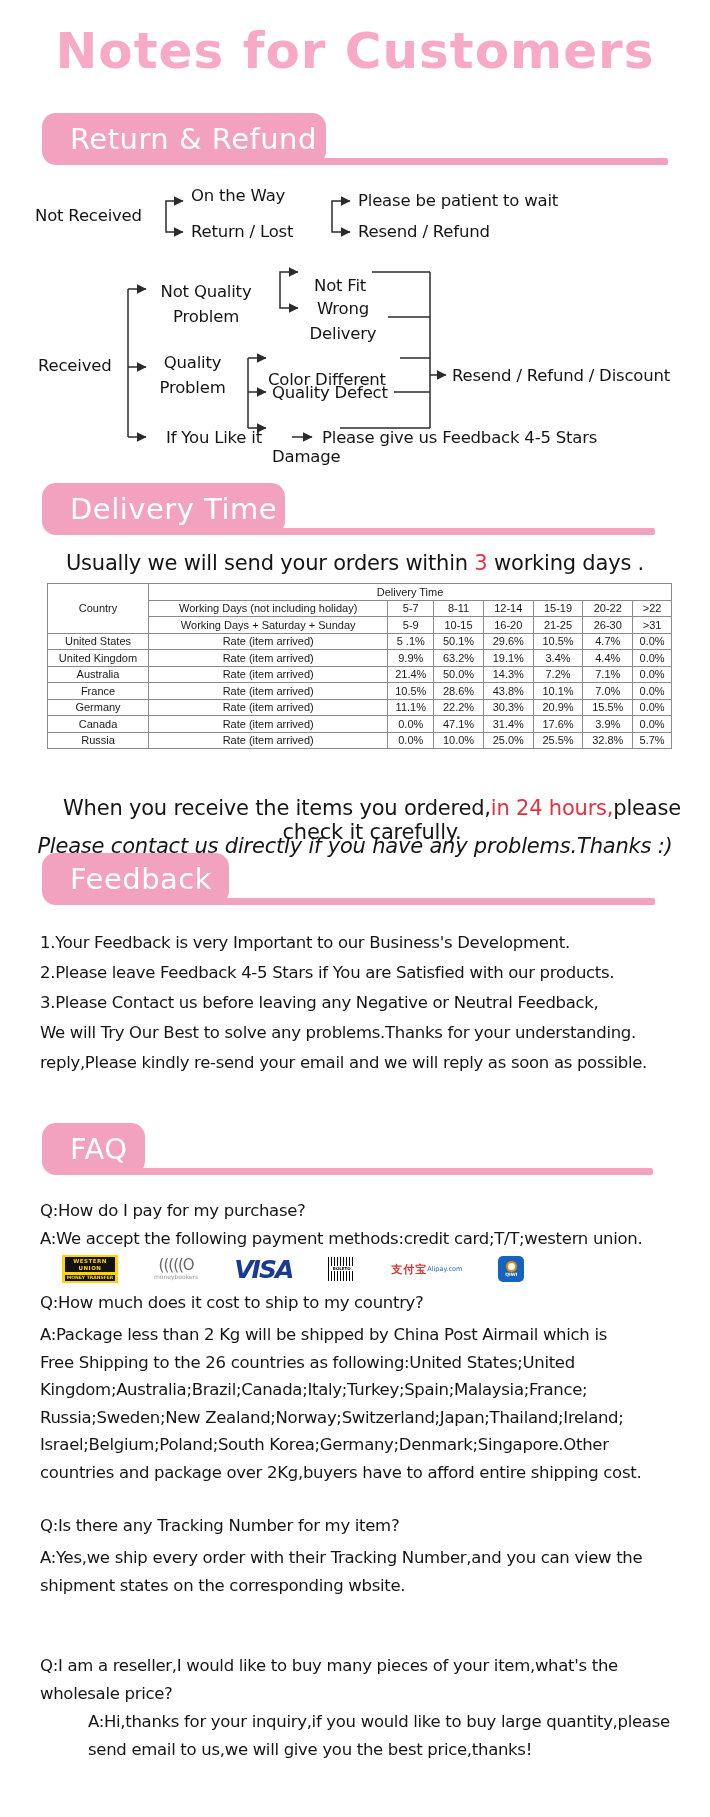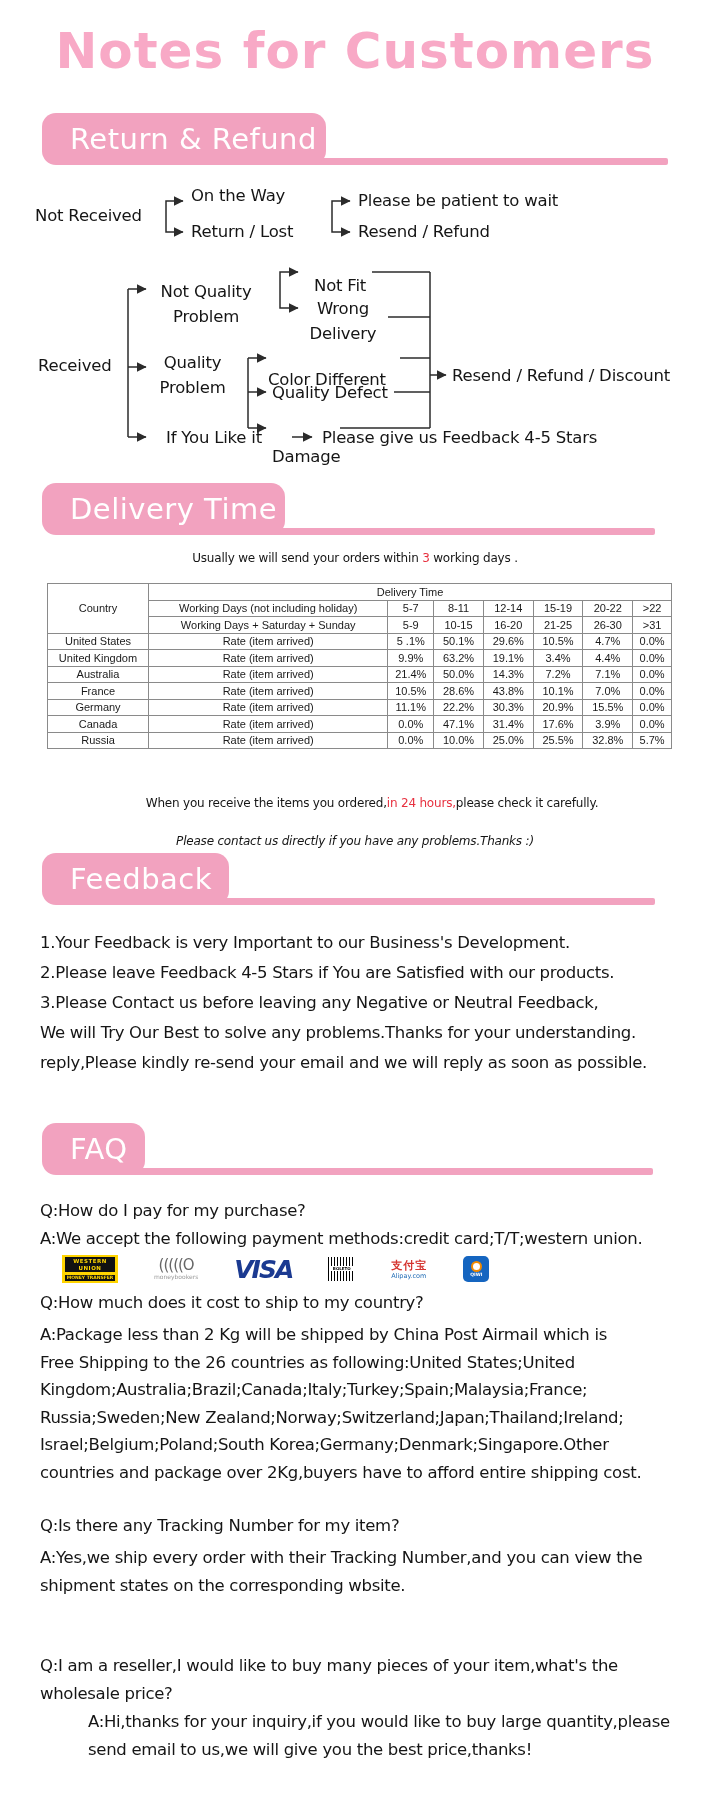--- a/index.html
+++ b/index.html
@@ -18,21 +18,21 @@
   .banner{position:absolute;height:52px;background:var(--pink);border-radius:14px;
     color:#fff;font-size:29px;font-weight:normal;display:flex;align-items:center;
     padding-left:28px;z-index:2;letter-spacing:.5px;}
   .banner-line{position:absolute;height:7px;background:var(--pink);z-index:1;border-radius:2px;}
 
   .fl{position:absolute;font-size:16.5px;font-weight:500;color:var(--ink);white-space:nowrap;letter-spacing:-.2px;}
   .fl-c{text-align:center;line-height:25px;white-space:normal;}
 
   #flow-svg{position:absolute;left:0;top:0;width:710px;height:470px;pointer-events:none;}
 
-  .note-c{position:absolute;left:0;width:100%;text-align:center;font-size:12px;font-weight:500;
+  .note-c{position:absolute;left:0;width:100%;text-align:center;font-size:21px;font-weight:500;
     color:var(--ink);letter-spacing:-.2px;}
   .red{color:var(--red);}
 
   table.dtable{position:absolute;left:47px;top:583px;width:625px;border-collapse:collapse;
     font-family:"Liberation Sans",sans-serif;font-size:11px;color:#1a1a1a;
     text-align:center;border:1px solid #5e5e5e;}
   table.dtable td{border:1px solid #8a8a8a;padding:1px 2px;height:16.5px;background:#fff;}
 
   .text-block{position:absolute;left:40px;font-size:16.5px;font-weight:500;color:var(--ink);
     letter-spacing:-.3px;white-space:nowrap;}
@@ -45,21 +45,21 @@
     text-align:center;padding:1px 0;letter-spacing:.5px;}
   .logo-wu .wu-strip{background:#111;color:#ffd400;font-size:4.5px;font-weight:bold;text-align:center;line-height:6px;}
   .logo-mb{display:flex;flex-direction:column;align-items:center;}
   .logo-mb .mb-glyph{font-size:15px;color:#666;letter-spacing:-1px;line-height:15px;}
   .logo-mb .mb-label{font-size:6px;color:#9a9a9a;}
   .logo-visa{font-size:25px;font-weight:bold;font-style:italic;color:#1b3a91;letter-spacing:-2px;line-height:25px;}
   .logo-boleto{width:27px;height:24px;position:relative;
     background:repeating-linear-gradient(90deg,#000 0 1px,#fff 1px 3px);}
   .logo-boleto .bol-label{position:absolute;left:1px;top:9px;width:25px;background:#fff;
     font-size:4px;font-weight:bold;color:#000;text-align:center;line-height:5px;}
-  .logo-alipay{display:flex;flex-direction:column;align-items:flex-start;}
+  .logo-alipay{display:flex;flex-direction:row;align-items:center;}
   .logo-alipay .ali-cn{font-size:11px;font-weight:bold;color:#d5342f;line-height:13px;letter-spacing:1px;}
   .logo-alipay .ali-label{font-size:6.5px;color:#1f6bb5;}
   .logo-qiwi{width:26px;height:26px;background:#1565c0;border-radius:5px;display:flex;flex-direction:column;
     align-items:center;justify-content:center;}
   .logo-qiwi .qiwi-circle{width:11px;height:11px;border-radius:50%;background:#fff;border:2px solid #f28a00;}
   .logo-qiwi .qiwi-label{font-size:4.5px;font-weight:bold;color:#fff;line-height:6px;}
 </style>
 </head>
 <body>
 

